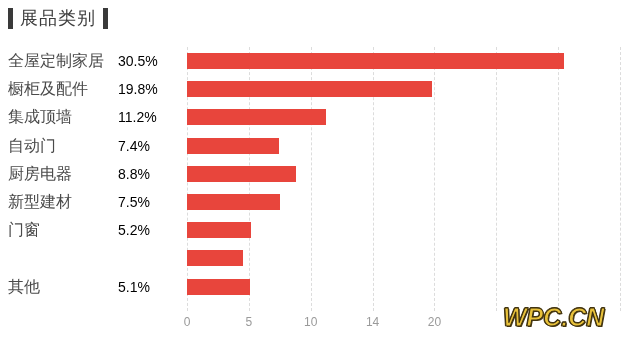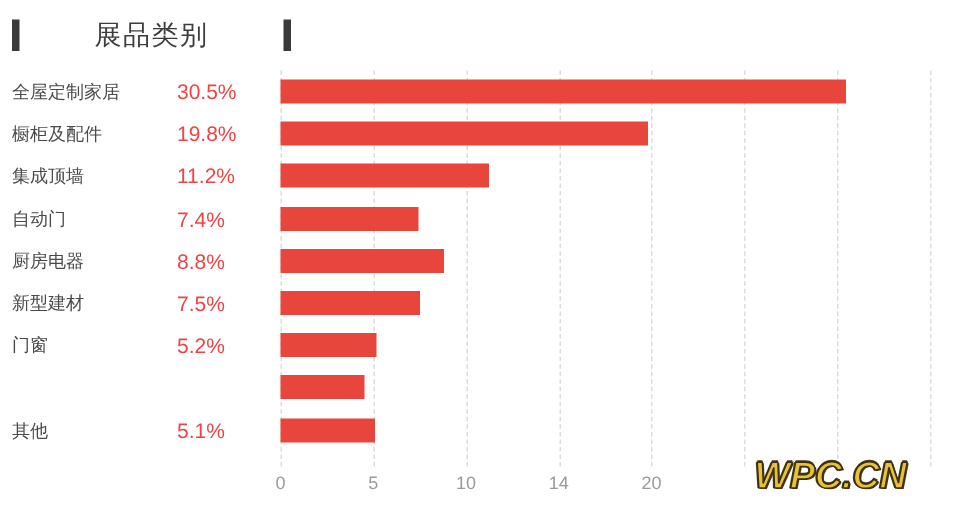--- a/index.html
+++ b/index.html
@@ -14,23 +14,22 @@
     overflow: hidden;
     position: relative;
   }
 
   
   .title-row {
     position: absolute;
     left: 8px;
     top: 8px;
     display: flex;
-    align-items: flex-end;
+    align-items: flex-start;
     height: 26px;
-    gap: 43px;
   }
   .title-tick {
     width: 5px;
     height: 21px;
     background: #3a3a3a;
     display: inline-block;
   }
   .title-text {
     font-size: 18px;
     color: #3d3d3d;
@@ -88,30 +87,30 @@
     top: 0;
     height: 28.2px;
     line-height: 28.2px;
     width: 187px;
     white-space: nowrap;
   }
   .cat-name {
     position: absolute;
     left: 8px;
     top: 0;
-    font-size: 12px;
+    font-size: 16px;
     color: #4a4a4a;
     line-height: 28.2px;
   }
   .cat-pct {
     position: absolute;
     left: 118px;
     top: 0;
     font-size: 14px;
-    color: #ef4444;
+    color: #000000;
     line-height: 28.2px;
   }
   .bar {
     position: absolute;
     left: 0;
     top: 6px;
     height: 16px;
     background: #e8453c;
   }
 

